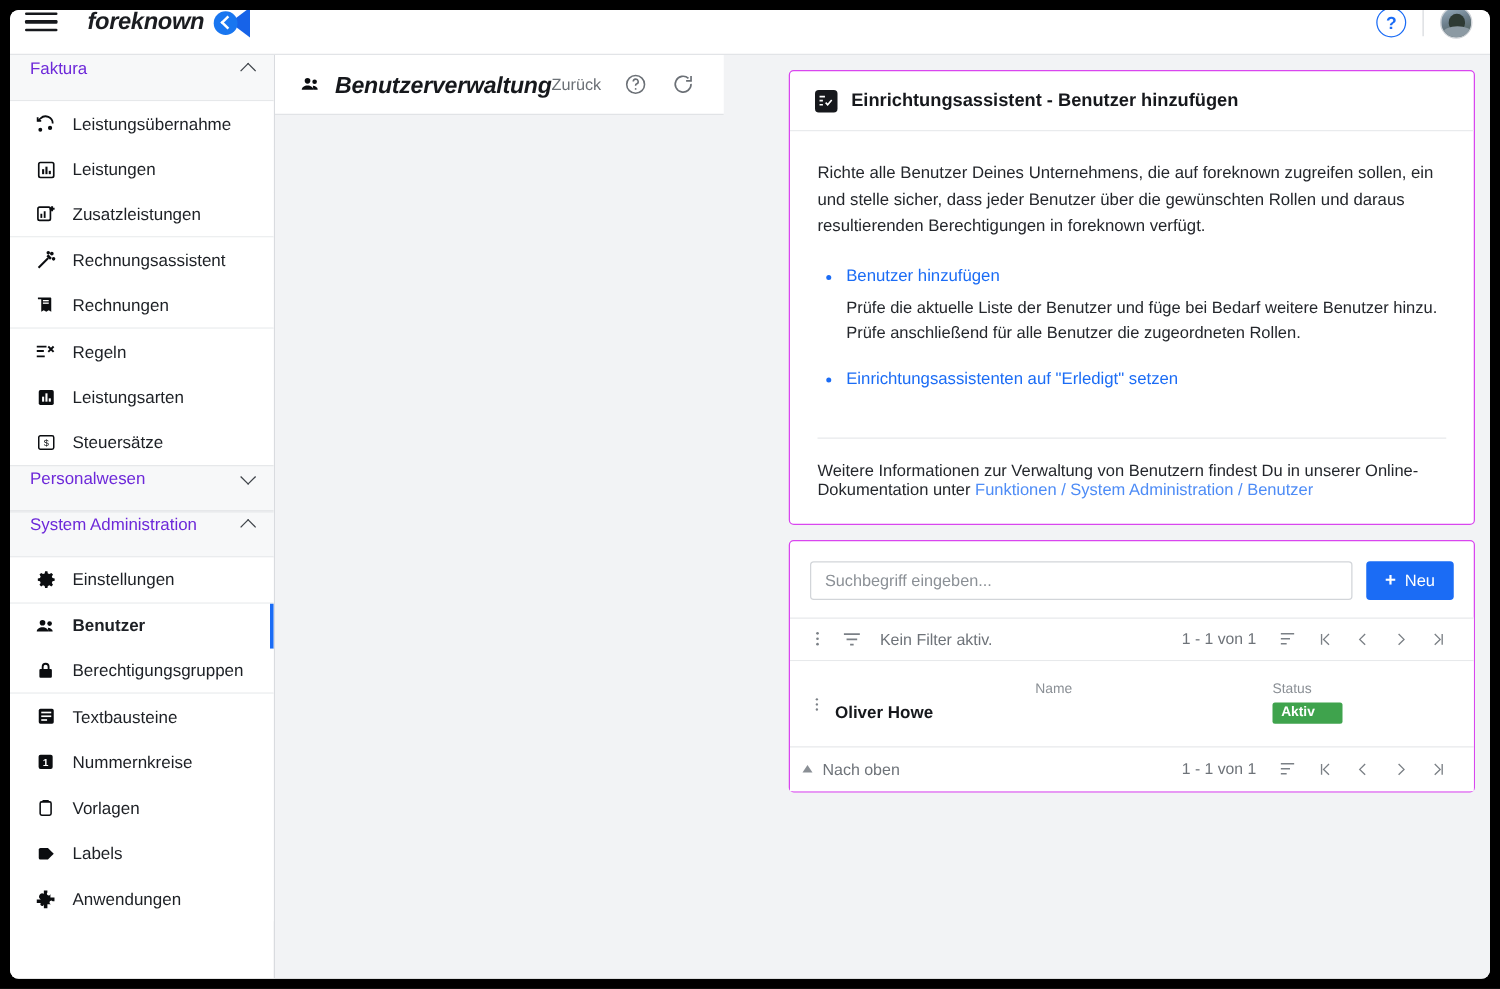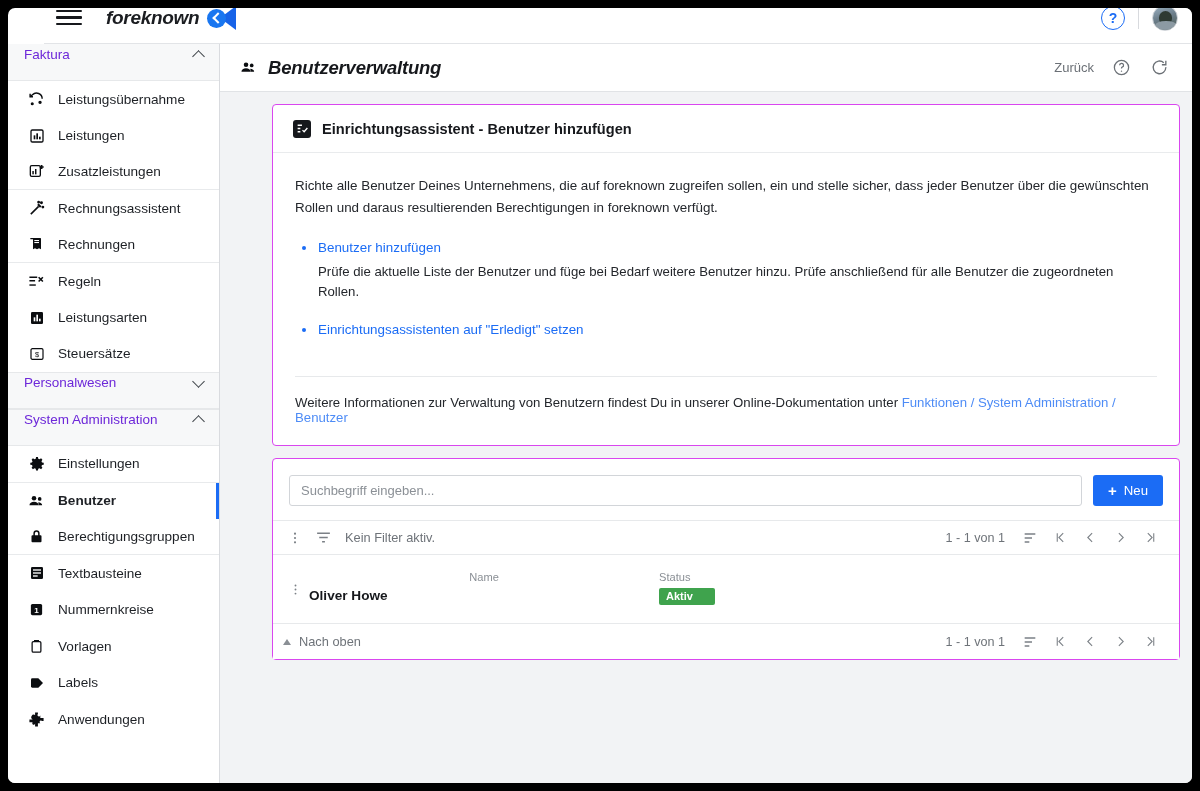--- a/index.html
+++ b/index.html
@@ -18,21 +18,21 @@
     display: flex; flex-direction: column;
   }
 
   
   .topbar {
     height: 36px; min-height: 36px;
     background: #ffffff;
     border-bottom: 1px solid #e2e4e7;
     display: flex; align-items: center;
     padding: 0 14px 16px 12px;
-    position: relative; z-index: 5; margin-left: 36px;
+    position: relative; z-index: 5;
   }
   .hamburger { width: 26px; height: 20px; display: flex; flex-direction: column;
     justify-content: center; gap: 4px; cursor: pointer; }
   .hamburger span { display: block; height: 2.4px; background: #16181c; border-radius: 1px; }
   .brand { display: flex; align-items: center; gap: 8px; margin-left: 24px; }
   .brand-word {
     font-style: italic; font-weight: bold; font-size: 19px;
     letter-spacing: -0.3px; color: #1b1d21;
   }
   .brand-mark { position: relative; width: 40px; height: 26px; }
@@ -120,21 +120,21 @@
   .nav-item.active { font-weight: bold; }
   .nav-item.active::after {
     content:""; position:absolute; right:0; top:0; bottom:0;
     width: 3px; background: #1b6cf5;
   }
   .nav-icon { width: 17px; height: 17px; flex: 0 0 17px;
     display:flex; align-items:center; justify-content:center; color:#0b0d10; }
   .nav-icon svg { display:block; }
 
   
-  .content { flex: 1; background: #f2f3f5; overflow: hidden; display:flex; flex-direction:column; }
+  .content { flex: 1; background: #f2f3f5; overflow: hidden; display:flex; flex-direction:row; }
   .page-head {
     height: 48px; min-height:48px; background:#fff;
     border-bottom: 1px solid #e1e3e6;
     display:flex; align-items:center; padding: 0 22px 0 20px;
   }
   .page-title {
     display:flex; align-items:center; gap:11px;
     font-size: 18.5px; font-style: italic; font-weight: bold;
     color:#16181c; letter-spacing:-0.2px;
   }

